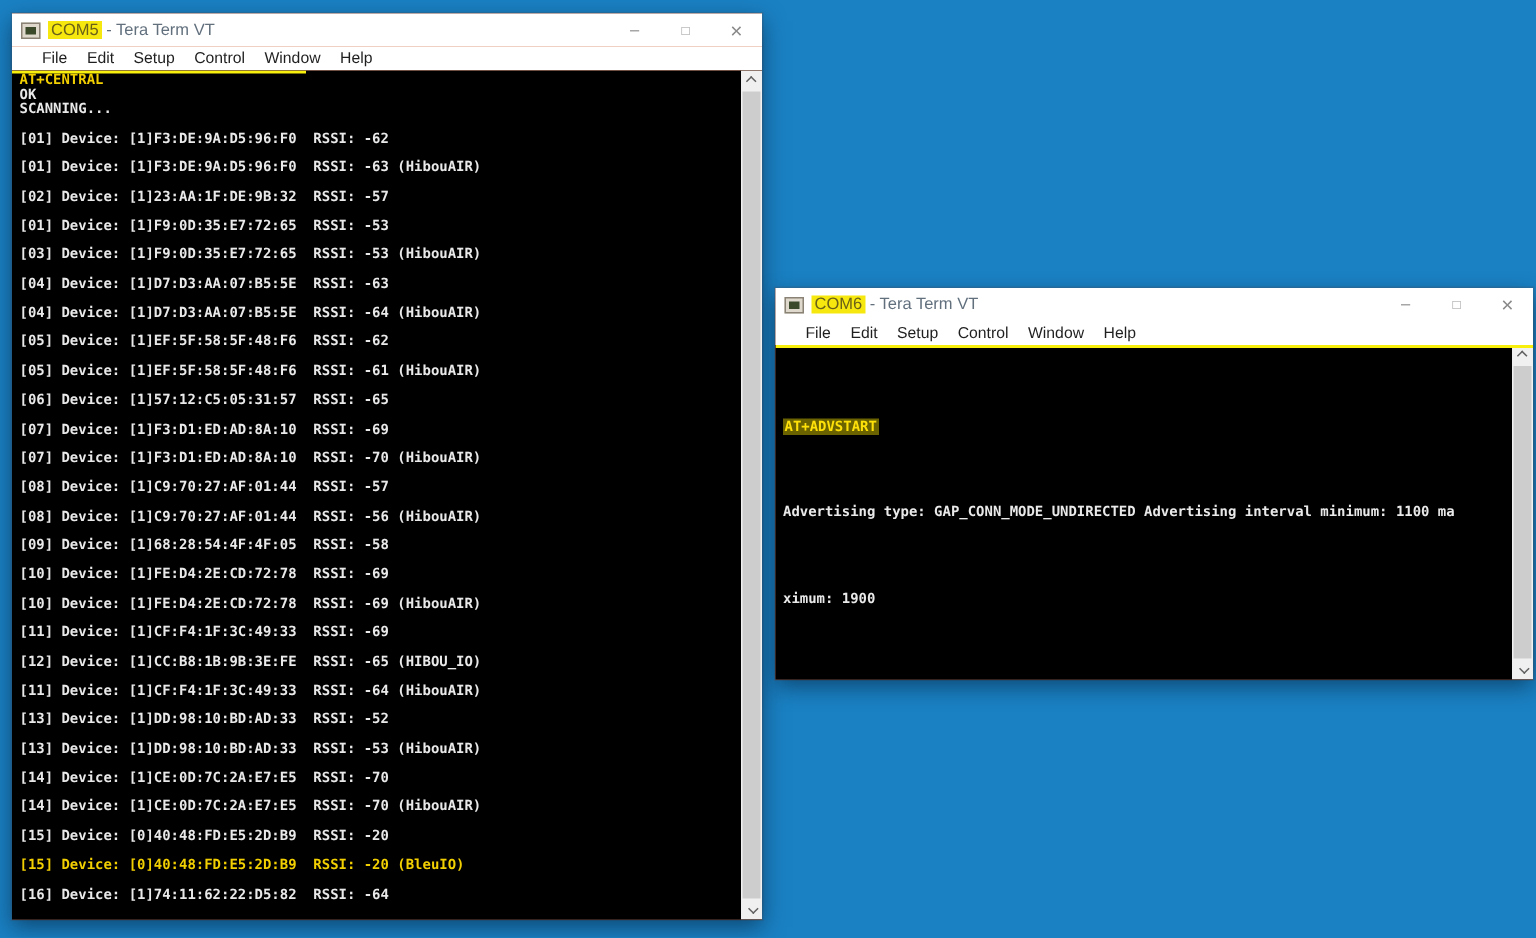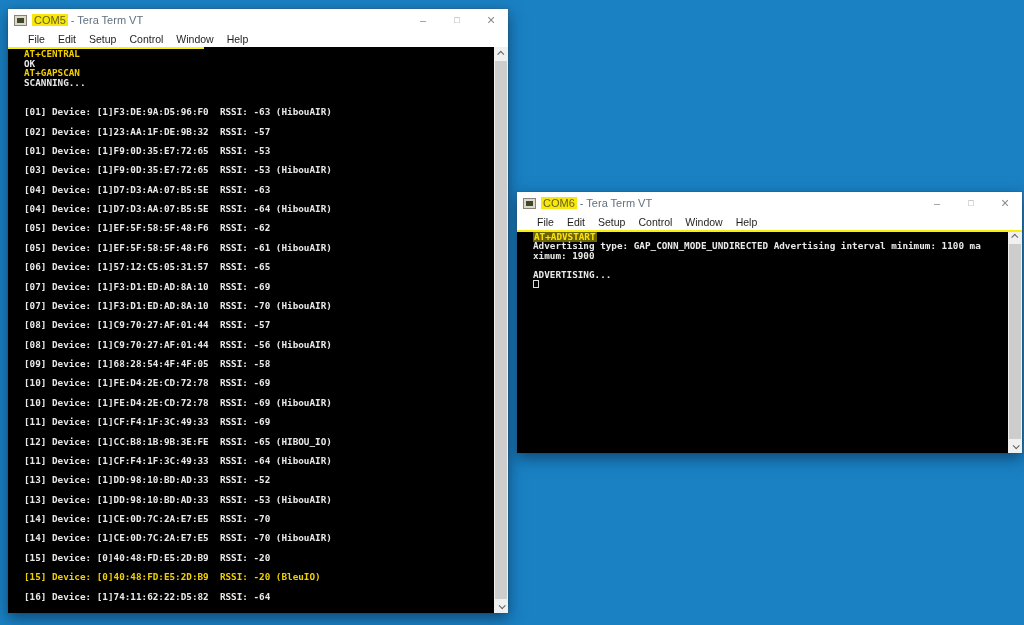--- a/index.html
+++ b/index.html
@@ -18,29 +18,29 @@
   .hl-port { background:#f6e70f; color:#6a6018; padding:0 2px; }
   .controls { margin-left:auto; display:flex; height:100%; flex:0 0 auto; }
   .ctrl { width:34px; height:100%; display:flex; align-items:center; justify-content:center; color:#8a8a8a; }
   .ctrl-min  { font-size:11px; }
   .ctrl-max  { font-size:9px; color:#9a9a9a; }
   .ctrl-close{ font-size:14px; color:#8a8a8a; }
 
   .menubar { height:16px; flex:0 0 auto; background:#fff; display:flex; align-items:center; padding-left:20px; }
   .menu-item { font-size:10.5px; color:#1f1f1f; margin-right:13px; }
 
-  .terminal { flex:1 1 auto; background:#000; position:relative; overflow:hidden; padding:2px 16px 0 16px; }
+  .terminal { flex:1 1 auto; background:#000; position:relative; overflow:hidden; padding:2px 16px 0 5px; }
   .marker-line { position:absolute; top:0; left:0; height:2px; background:#f9ef0c; z-index:3; }
   #win-left  .marker-line { width:196px; }
   #win-right .marker-line { width:100%; }
 
   .term-line { font-family:"DejaVu Sans Mono",monospace; font-weight:bold; font-size:9.3px;
                color:#e9e9e9; white-space:pre; }
   #win-left  .term-line { line-height:9.7px;  height:9.7px; }
-  #win-right .term-line { line-height:9.4px;  height:9.4px; }
+  #win-right .term-line { line-height:9.4px;  height:9.4px;margin-top:48px; }
   .term-line.yellow { color:#f2cf00; }
   .hl-block { background:#6b6200; color:#ffe10a; padding:0 1px; }
   .cursor { display:inline-block; width:6px; height:8px; border:1px solid #dcdcdc; vertical-align:top; margin-top:1px; }
 
   .scrollbar { position:absolute; top:0; right:0; bottom:0; width:14px; background:#f0f0f0; z-index:2; }
   .scroll-btn { position:absolute; left:0; width:14px; height:13px; display:flex; align-items:center; justify-content:center; }
   .scroll-up   { top:0; }
   .scroll-down { bottom:0; }
   .chev { width:5px; height:5px; border-left:1.4px solid #606060; border-top:1.4px solid #606060; }
   .chev-up   { transform:rotate(45deg)  translateY(1px); }
@@ -74,23 +74,23 @@
       <span class="menu-item">Setup</span>
       <span class="menu-item">Control</span>
       <span class="menu-item">Window</span>
       <span class="menu-item">Help</span>
     </div>
   <div class="terminal">
     <div class="marker-line"></div>
     <div>
         <div class="term-line yellow">AT+CENTRAL</div>
         <div class="term-line">OK</div>
-        <div class="term-line yellow">AT+GAPSCAN</div>
         <div class="term-line">SCANNING...</div>
         <div class="term-line"> </div>
+        <div class="term-line">[01] Device: [1]F3:DE:9A:D5:96:F0  RSSI: -62</div>
         <div class="term-line"> </div>
         <div class="term-line">[01] Device: [1]F3:DE:9A:D5:96:F0  RSSI: -63 (HibouAIR)</div>
         <div class="term-line"> </div>
         <div class="term-line">[02] Device: [1]23:AA:1F:DE:9B:32  RSSI: -57</div>
         <div class="term-line"> </div>
         <div class="term-line">[01] Device: [1]F9:0D:35:E7:72:65  RSSI: -53</div>
         <div class="term-line"> </div>
         <div class="term-line">[03] Device: [1]F9:0D:35:E7:72:65  RSSI: -53 (HibouAIR)</div>
         <div class="term-line"> </div>
         <div class="term-line">[04] Device: [1]D7:D3:AA:07:B5:5E  RSSI: -63</div>

